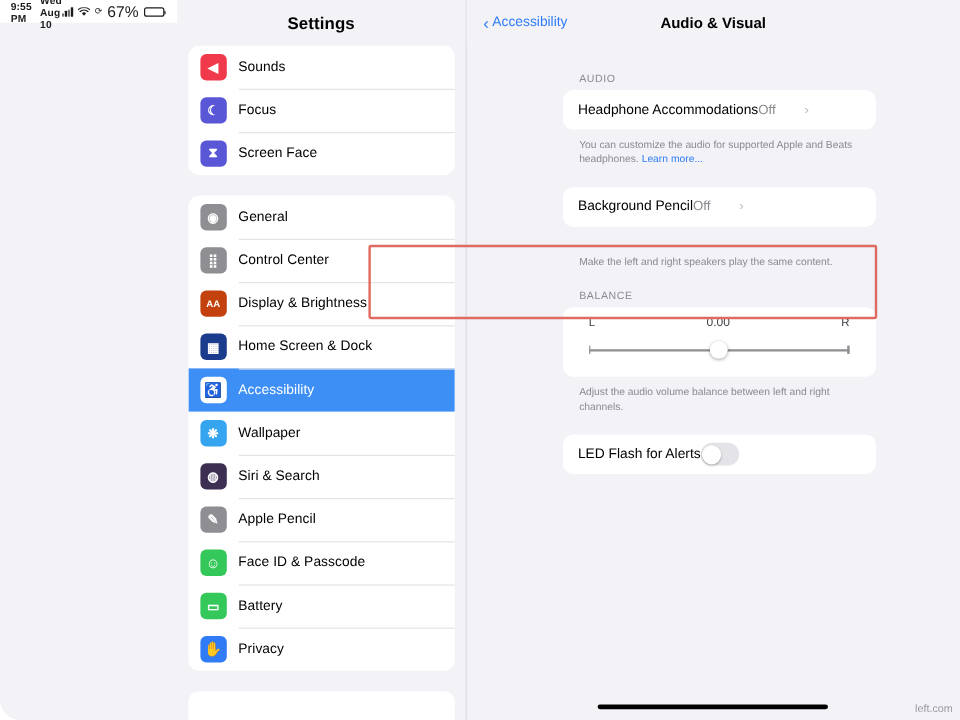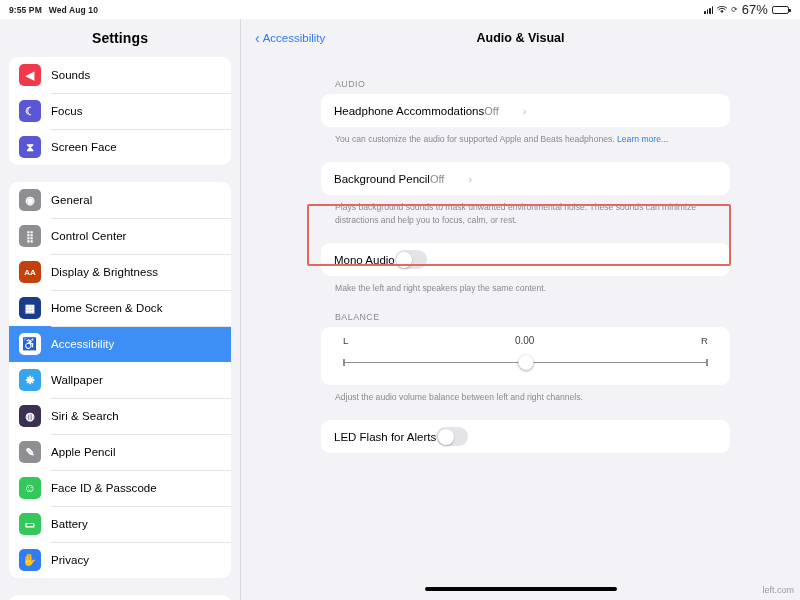--- a/index.html
+++ b/index.html
@@ -7,21 +7,20 @@
     width: 800px; height: 600px;
     font-family: "Liberation Sans", sans-serif;
     background: #ffffff;
     overflow: hidden;
     -webkit-font-smoothing: antialiased;
   }
   #screen {
     position: relative;
     width: 800px; height: 600px;
     display: flex;
-    flex-direction: column;
     background: #f2f2f7;
     border-radius: 17px;
   }
 
   
   .statusbar {
     height: 19px;
     flex: 0 0 19px;
     display: flex;
     align-items: center;
@@ -328,32 +327,23 @@
 
         <div class="card">
           <div class="card-row">
             <span class="title">Background Pencil</span>
             <span class="val-group">
               <span class="val">Off</span>
               <span class="chev-r">›</span>
             </span>
           </div>
         </div>
-        <div class="footnote">Plays background sounds to mask unwanted environmental noise. These sounds can minimize distractions and help you to focus, calm, or rest.</div>
 
         <div class="gap"></div>
 
-        <div class="card">
-          <div class="card-row">
-            <span class="title">Mono Audio</span>
-            <span class="toggle">
-                <span class="knob"></span>
-              </span>
-          </div>
-        </div>
         <div class="footnote">Make the left and right speakers play the same content.</div>
 
         <div class="gap"></div>
 
         <div class="sect-hdr">BALANCE</div>
         <div class="card balance-card">
           <div class="bal-labels">
             <span class="bal-lr">L</span>
             <span class="bal-val">0.00</span>
             <span class="bal-lr">R</span>

